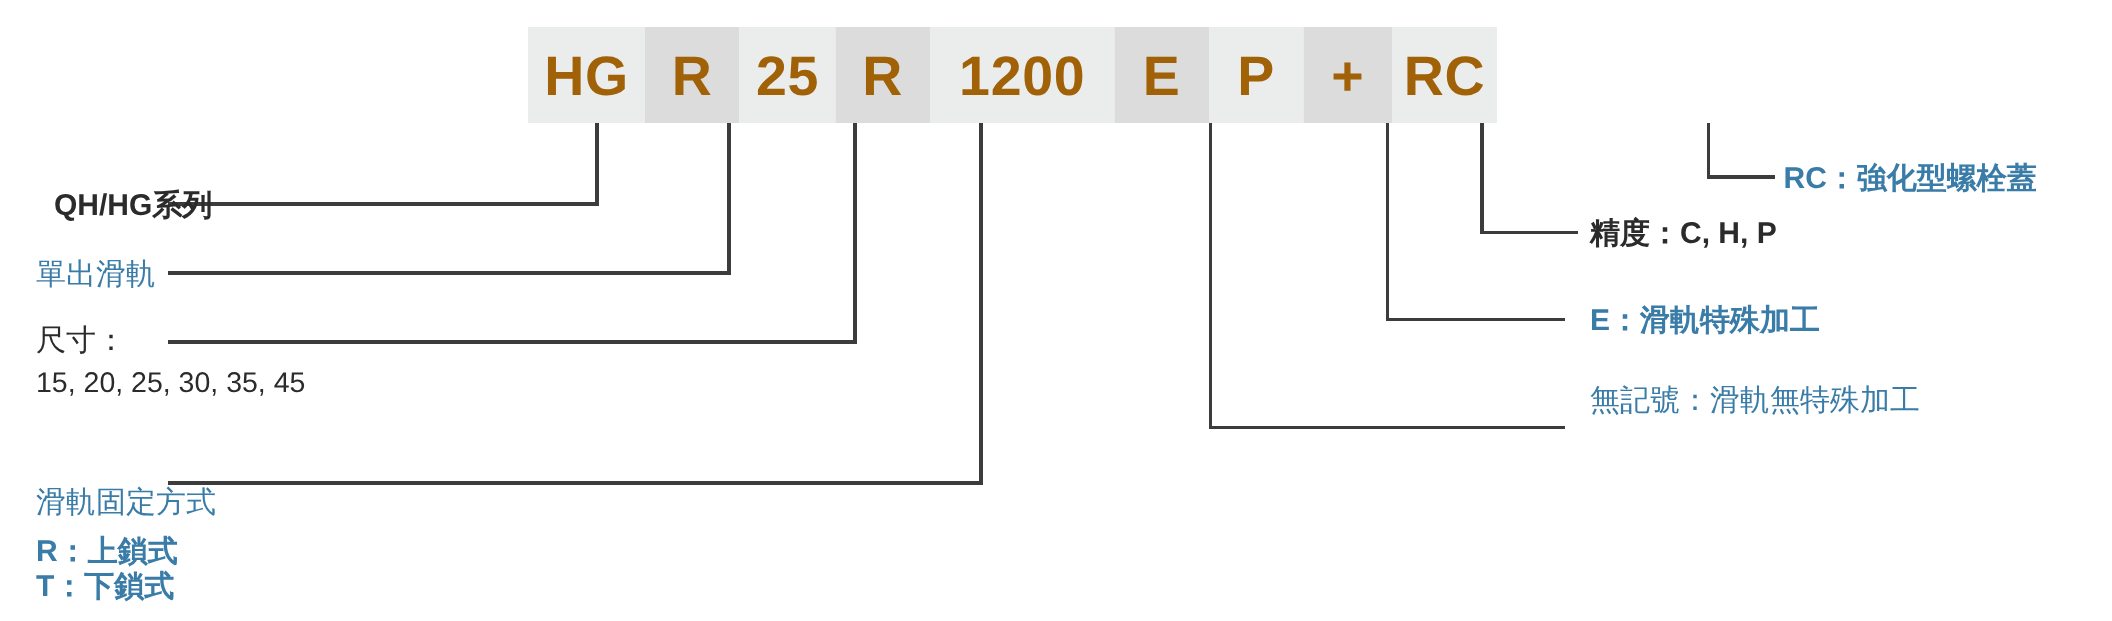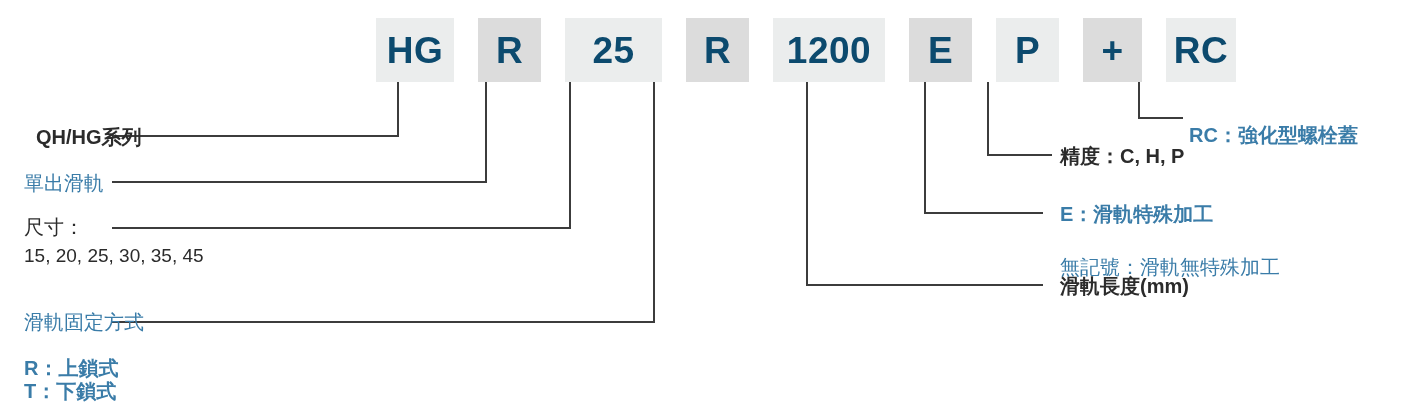--- a/index.html
+++ b/index.html
@@ -22,26 +22,25 @@
     left: 352px;
     top: 18px;
     height: 64px;
     display: flex;
     align-items: stretch;
   }
   .pn-cell {
     display: flex;
     align-items: center;
     justify-content: center;
-    color: #0c4a6e;
+    color: #a16207;
     font-size: 37px;
     font-weight: bold;
     letter-spacing: 0.5px;
     line-height: 1;
-    margin-left: 24px;
   }
   .pn-cell.shade-a { background: #ebeded; }
   .pn-cell.shade-b { background: #dcdcdc; }
 
   
   #leaders {
     position: absolute;
     left: 0;
     top: 0;
     width: 1408px;
@@ -62,23 +61,23 @@
   .strong-latin { font-weight: bold; }
 </style>
 </head>
 <body>
 
 <div id="root">
 
   <div id="partnumber">
     <div class="pn-cell shade-a" style="width:78px">HG</div>
     <div class="pn-cell shade-b" style="width:63px">R</div>
-    <div class="pn-cell shade-a" style="width:97px">25</div>
+    <div class="pn-cell shade-a" style="width:64px">25</div>
     <div class="pn-cell shade-b" style="width:63px">R</div>
-    <div class="pn-cell shade-a" style="width:112px">1200</div>
+    <div class="pn-cell shade-a" style="width:123px">1200</div>
     <div class="pn-cell shade-b" style="width:63px">E</div>
     <div class="pn-cell shade-a" style="width:63px">P</div>
     <div class="pn-cell shade-b" style="width:59px">+</div>
     <div class="pn-cell shade-a" style="width:70px">RC</div>
   </div>
 
   <svg id="leaders" viewBox="0 0 1408 414">
     <g stroke="#3c3c3c" stroke-width="2.4" fill="none" shape-rendering="crispEdges">
 
       <path d="M398,82 L398,96"></path>
@@ -102,26 +101,25 @@
     </g>
   </svg>
 
   <div class="label lbl-dark t-cjk strong-latin" style="left:36px; top:124px;">QH/HG系列</div>
 
   <div class="label lbl-blue t-cjk" style="left:24px; top:170px;">單出滑軌</div>
 
   <div class="label lbl-dark t-cjk" style="left:24px; top:214px;">尺寸：</div>
   <div class="label lbl-dark sub" style="left:24px; top:243px;text-align:right;">15, 20, 25, 30, 35, 45</div>
 
-  <div class="label lbl-blue t-cjk" style="left:24px; top:309px;">滑軌固定方式</div>
+  <div class="label lbl-blue t-cjk" style="left:24px; top:322px;">滑軌固定方式</div>
   <div class="label lbl-blue t-cjk strong-latin" style="left:24px; top:355px;">R：上鎖式</div>
   <div class="label lbl-blue t-cjk strong-latin" style="left:24px; top:378px;">T：下鎖式</div>
 
-  <div class="label lbl-blue t-cjk strong-latin" style="left:1189px; top:106px;margin-top:16px;">RC：強化型螺栓蓋</div>
+  <div class="label lbl-blue t-cjk strong-latin" style="left:1189px; top:106px;">RC：強化型螺栓蓋</div>
 
   <div class="label lbl-dark t-cjk strong-latin" style="left:1060px; top:143px;">精度：C, H, P</div>
 
   <div class="label lbl-blue t-cjk strong-latin" style="left:1060px; top:201px;">E：滑軌特殊加工</div>
   <div class="label lbl-blue t-cjk" style="left:1060px; top:230px;margin-top:24px;">無記號：滑軌無特殊加工</div>
 
-  <div class="label lbl-dark t-cjk strong-latin" style="left:1060px; top:273px;">滑軌長度(mm)</div>
 
 </div>
 
 </body></html>

